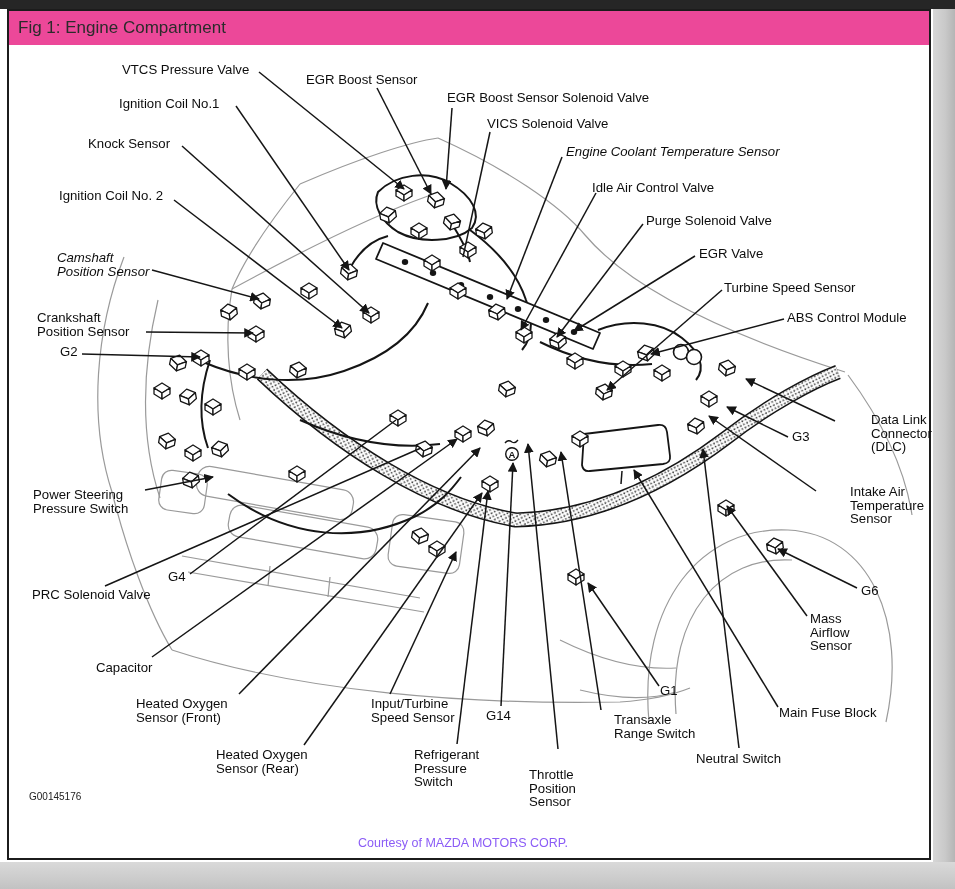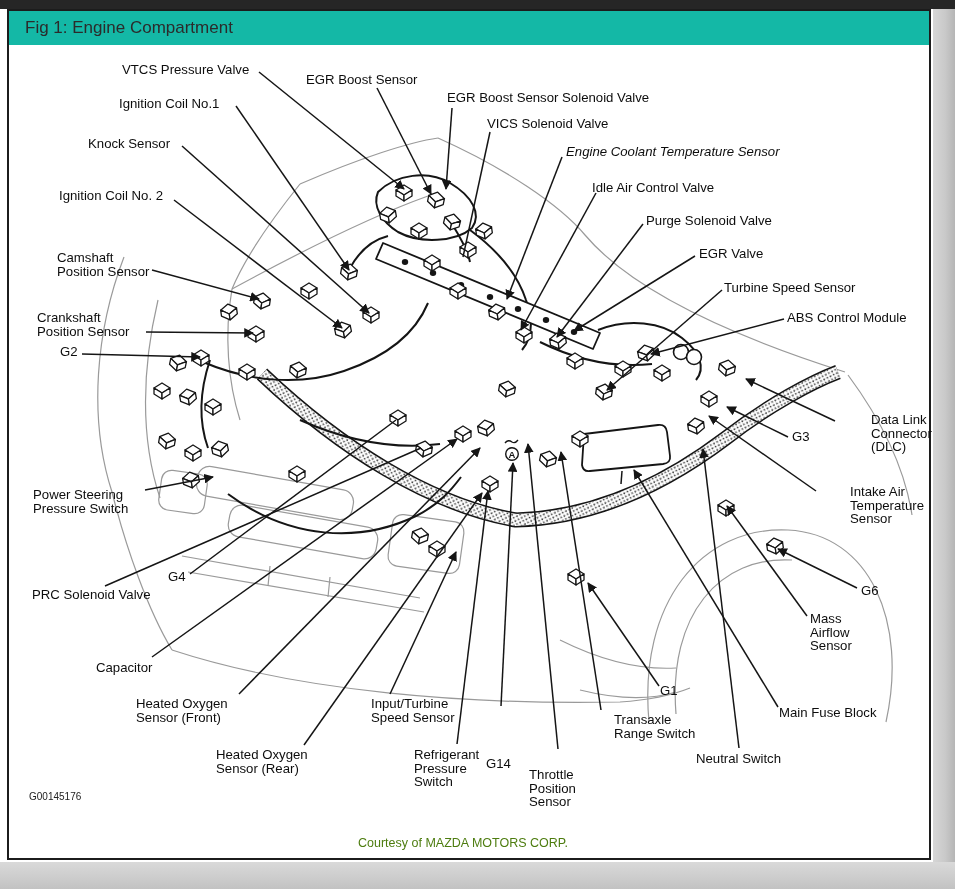--- a/index.html
+++ b/index.html
@@ -8,27 +8,27 @@
     background:#ffffff;font-family:"Liberation Sans",sans-serif;
   }
   .top-strip{position:absolute;left:0;top:0;width:955px;height:9px;background:#262626;}
   .right-gutter{position:absolute;left:933px;top:9px;width:22px;height:853px;
     background:linear-gradient(90deg,#d6d6d6 0%,#c9c9c9 55%,#b5b5b5 100%);}
   .bottom-gutter{position:absolute;left:0;top:862px;width:955px;height:27px;
     background:linear-gradient(180deg,#d9d9d9 0%,#cccccc 60%,#c2c2c2 100%);}
   .page{position:absolute;left:7px;top:9px;width:924px;height:851px;
     background:#ffffff;border:2px solid #1c1c1c;box-sizing:border-box;}
   .titlebar{position:absolute;left:9px;top:11px;width:920px;height:34px;
-    background:#14b8a6;color:#2b2b2b;font-size:17px;line-height:34px;
-    padding-left:16px;box-sizing:border-box;white-space:nowrap;}
+    background:#ec4899;color:#2b2b2b;font-size:17px;line-height:34px;
+    padding-left:9px;box-sizing:border-box;white-space:nowrap;}
   svg.diagram{position:absolute;left:0;top:0;width:955px;height:889px;}
   .lbl{position:absolute;font-size:13.2px;line-height:13.5px;color:#0d0d0d;white-space:nowrap;}
   .lbl.wrap{white-space:normal;}
   .code{position:absolute;left:29px;top:791px;font-size:10px;color:#222;}
-  .credit{position:absolute;left:358px;top:836px;font-size:12.5px;color:#4d7c0f;white-space:nowrap;}
+  .credit{position:absolute;left:358px;top:836px;font-size:12.5px;color:#8b5cf6;white-space:nowrap;}
 </style>
 </head>
 <body>
 
 <div class="top-strip"></div>
 <div class="right-gutter"></div>
 <div class="bottom-gutter"></div>
 <div class="page"></div>
 <div class="titlebar">Fig 1: Engine Compartment</div>
 
@@ -215,38 +215,38 @@
 <div class="lbl" style="left:306px;top:73px;">EGR Boost Sensor</div>
 <div class="lbl" style="left:447px;top:91px;">EGR Boost Sensor Solenoid Valve</div>
 <div class="lbl" style="left:487px;top:117px;">VICS Solenoid Valve</div>
 <div class="lbl" style="left:566px;top:145px;font-style:italic;">Engine Coolant Temperature Sensor</div>
 <div class="lbl" style="left:592px;top:181px;">Idle Air Control Valve</div>
 <div class="lbl" style="left:88px;top:137px;">Knock Sensor</div>
 <div class="lbl" style="left:646px;top:214px;">Purge Solenoid Valve</div>
 <div class="lbl" style="left:59px;top:189px;">Ignition Coil No. 2</div>
 <div class="lbl" style="left:699px;top:247px;">EGR Valve</div>
 <div class="lbl" style="left:724px;top:281px;">Turbine Speed Sensor</div>
-<div class="lbl wrap" style="left:57px;top:251px;width:100px;">Camshaft Position Sensor</div>
+<div class="lbl wrap" style="left:57px;top:251px;width:100px;font-style:italic;">Camshaft Position Sensor</div>
 <div class="lbl" style="left:787px;top:311px;">ABS Control Module</div>
 <div class="lbl wrap" style="left:37px;top:311px;width:105px;">Crankshaft Position Sensor</div>
 <div class="lbl" style="left:60px;top:345px;">G2</div>
 <div class="lbl wrap" style="left:839px;top:413px;width:75px;margin-left:32px;">Data Link Connector (DLC)</div>
 <div class="lbl" style="left:792px;top:430px;">G3</div>
 <div class="lbl wrap" style="left:818px;top:485px;width:88px;margin-left:32px;">Intake Air Temperature Sensor</div>
 <div class="lbl wrap" style="left:33px;top:488px;width:108px;">Power Steering Pressure Switch</div>
 <div class="lbl" style="left:861px;top:584px;">G6</div>
 <div class="lbl" style="left:168px;top:570px;">G4</div>
 <div class="lbl" style="left:32px;top:588px;">PRC Solenoid Valve</div>
 <div class="lbl wrap" style="left:810px;top:612px;width:52px;">Mass Airflow Sensor</div>
 <div class="lbl" style="left:96px;top:661px;">Capacitor</div>
 <div class="lbl" style="left:660px;top:684px;">G1</div>
 <div class="lbl" style="left:779px;top:706px;">Main Fuse Block</div>
 <div class="lbl wrap" style="left:136px;top:697px;width:102px;">Heated Oxygen Sensor (Front)</div>
 <div class="lbl wrap" style="left:331px;top:697px;width:98px;margin-left:40px;">Input/Turbine Speed Sensor</div>
-<div class="lbl" style="left:486px;top:709px;margin-top:48px;">G14</div>
+<div class="lbl" style="left:486px;top:709px;">G14</div>
 <div class="lbl wrap" style="left:585px;top:713px;width:92px;margin-left:29px;">Transaxle Range Switch</div>
 <div class="lbl wrap" style="left:216px;top:748px;width:102px;">Heated Oxygen Sensor (Rear)</div>
 <div class="lbl wrap" style="left:414px;top:748px;width:80px;">Refrigerant Pressure Switch</div>
 <div class="lbl wrap" style="left:529px;top:768px;width:62px;">Throttle Position Sensor</div>
 <div class="lbl" style="left:696px;top:752px;">Neutral Switch</div>
 
 <div class="code">G00145176</div>
 <div class="credit">Courtesy of MAZDA MOTORS CORP.</div>
 
 </body></html>

